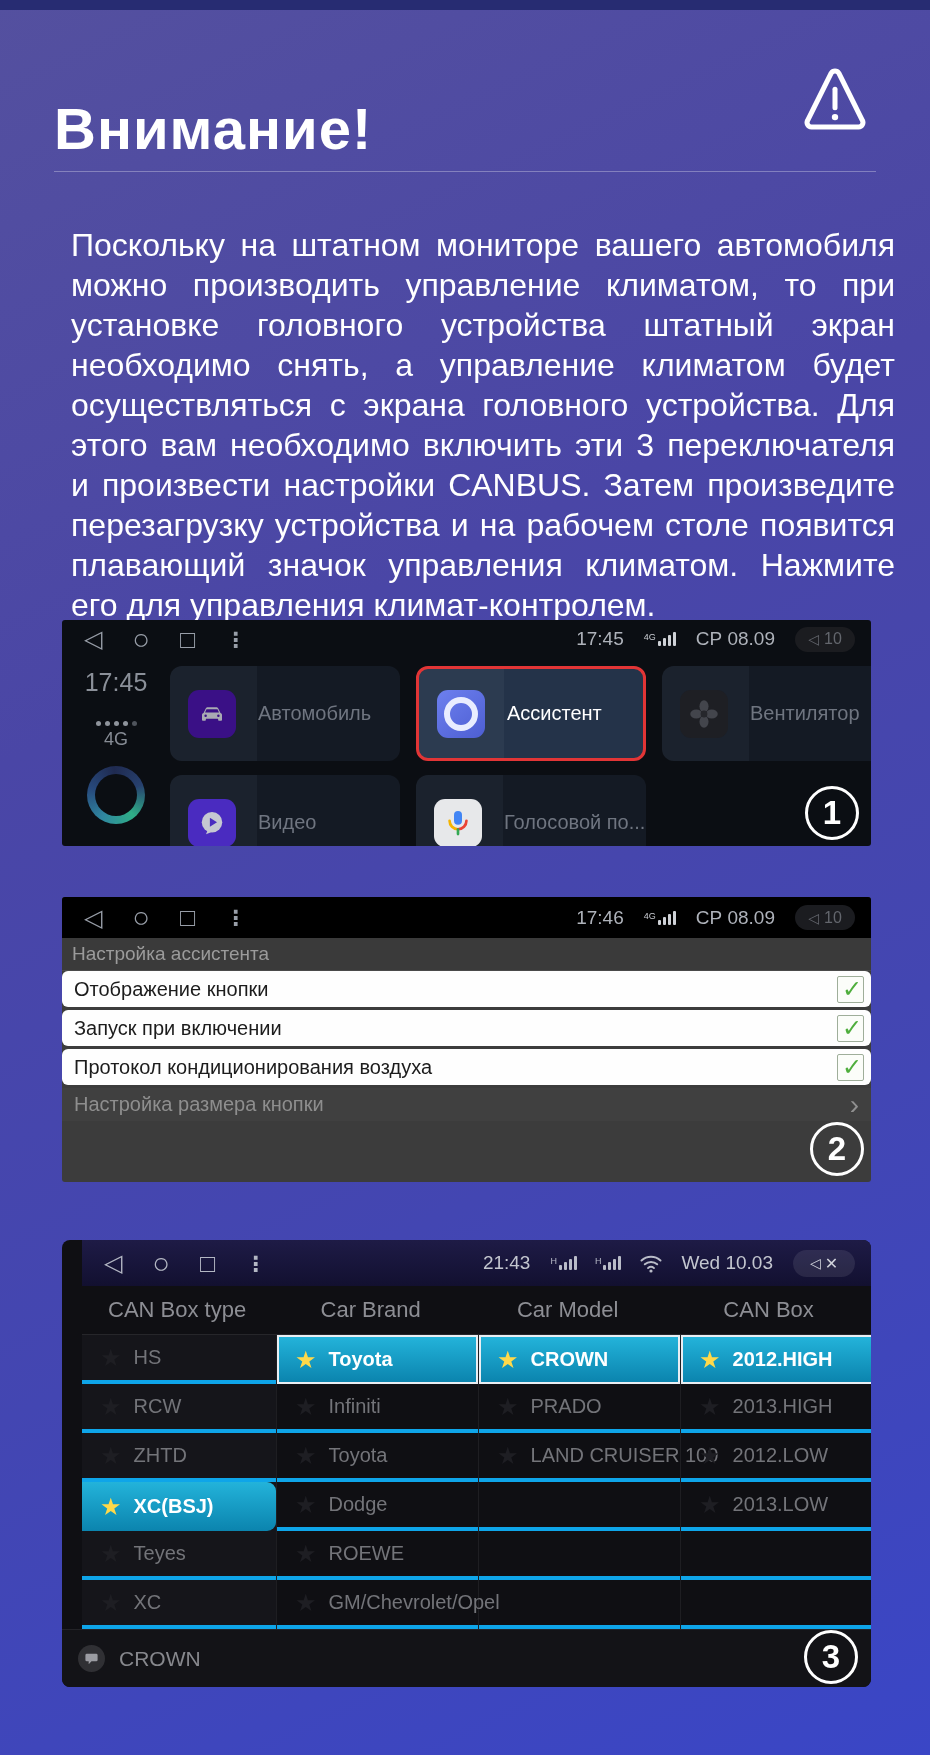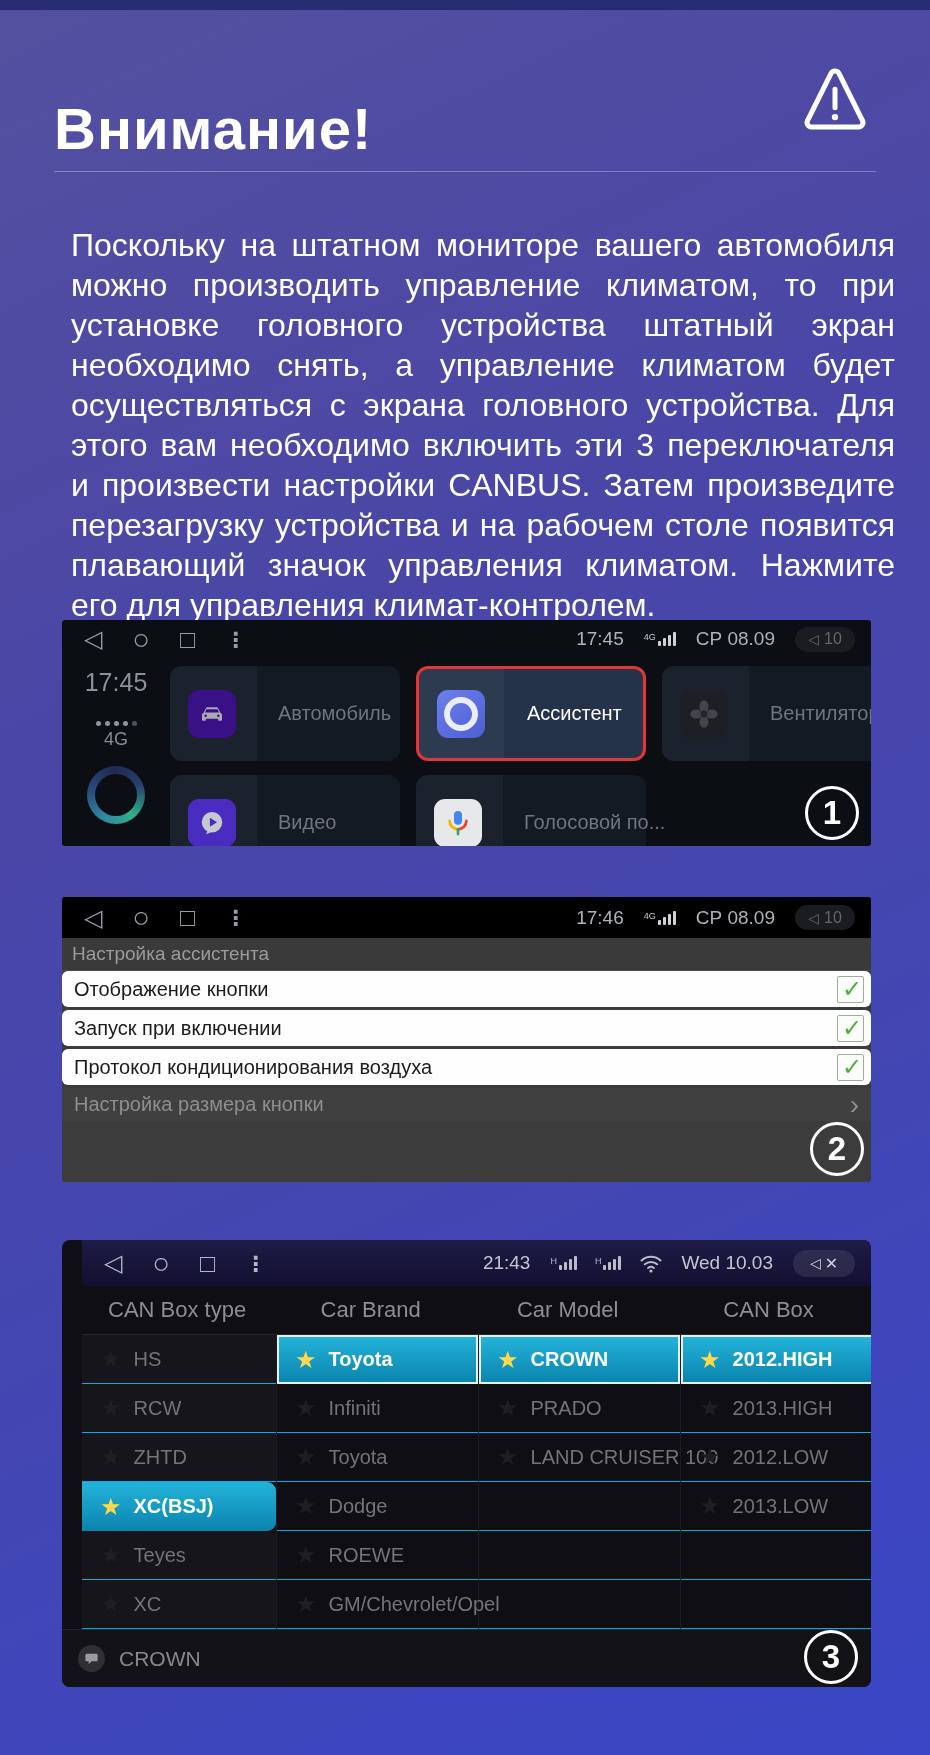--- a/index.html
+++ b/index.html
@@ -44,21 +44,21 @@
   .dots{display:flex;justify-content:center;gap:4px;margin-top:24px;}
   .dots i{width:5px;height:5px;border-radius:50%;background:#8f949c;}
   .dots i:last-child{background:#4f545c;}
   .side-net{color:#868b94;font-size:18px;margin-top:3px;}
   .ring{width:58px;height:58px;border-radius:50%;margin:16px auto 0;position:relative;
     background:conic-gradient(from 140deg,#2fae87,#2f86a0,#27497c,#1f2a50,#27406e,#2fae87);}
   .ring::after{content:"";position:absolute;inset:8px;border-radius:50%;background:#0b0e13;}
   .tiles{display:grid;grid-template-columns:repeat(3,230px);column-gap:16px;row-gap:14px;margin-top:8px;}
   .tile{height:95px;border-radius:12px;display:flex;align-items:center;padding-left:18px;cursor:pointer;
     background:linear-gradient(90deg,#1b222d 0 38%,#141a24 38% 100%);}
-  .tile .tlabel{margin-left:42px;font-size:20px;color:#6f7580;white-space:nowrap;}
+  .tile .tlabel{margin-left:22px;font-size:20px;color:#6f7580;white-space:nowrap;}
   .tile.hl{background:linear-gradient(90deg,#2c3b50 0 38%,#243349 38% 100%);border:3px solid #e23536;}
   .tile.hl .tlabel{color:#fff;}
   .ticon{width:48px;height:48px;border-radius:11px;flex:none;display:flex;align-items:center;justify-content:center;}
   .ticon.car{background:#3a1086;}
   .ticon.assistant{background:linear-gradient(140deg,#6d80ef,#4d5ed2);}
   .ticon.assistant::after{content:"";width:22px;height:22px;border:6px solid #e9edff;border-radius:50%;}
   .ticon.fan{background:#1e1f24;}
   .ticon.video{background:#4a2bc0;}
   .ticon.gallery{background:#d9dae2;border-radius:50%;}
   .ticon.voice{background:#e7e8ea;}
@@ -96,21 +96,21 @@
   .mute-pill{display:flex;align-items:center;justify-content:center;gap:4px;width:62px;height:27px;
     border-radius:14px;background:rgba(255,255,255,0.09);color:#d2d4dc;font-size:16px;cursor:pointer;}
   .mute-pill .spk::before{content:"◁";font-size:14px;}
   .ghead{display:flex;height:49px;align-items:center;border-bottom:1px solid #26262a;}
   .ghead span{font-size:22px;color:#8d8e94;text-align:center;}
   .ghead .c1{width:195px;}.ghead .c2{width:202px;}.ghead .c3{width:202px;}.ghead .c4{width:210px;}
   .grid{display:flex;}
   .gcol{width:202px;flex:none;border-right:1px solid #1e1e22;}
   .gcol.first{width:195px;background:#15151a;}
   .gcol.last{width:210px;border-right:none;}
-  .gcell{height:49px;display:flex;align-items:center;padding-left:18px;border-bottom:1px solid #0ea5e9;cursor:pointer;}
+  .gcell{height:49px;display:flex;align-items:center;padding-left:18px;border-bottom:4px solid #0ea5e9;cursor:pointer;}
   .gcell::before{content:"★";font-size:24px;color:#1e1e23;margin-right:12px;}
   .gcell.empty::before{content:"";}
   .gcell .glabel{font-size:20px;color:#737479;font-weight:500;white-space:nowrap;}
   .gcell.sel{background:linear-gradient(180deg,#23b3da 0%,#0b84ae 100%);border:2px solid #e9eef3;padding-left:16px;}
   .gcell.sel::before{color:#ffd94a;}
   .gcell.sel .glabel{color:#fff;font-weight:700;}
   .gcell.sel.rnd{border:none;border-radius:0 9px 9px 0;padding-left:18px;}
   .s3-footer{position:absolute;left:0;bottom:0;width:100%;height:58px;background:#131317;
     border-top:1px solid #232327;display:flex;align-items:center;padding-left:16px;}
   .chatic{width:27px;height:27px;border-radius:50%;background:#303034;display:flex;align-items:center;justify-content:center;}

